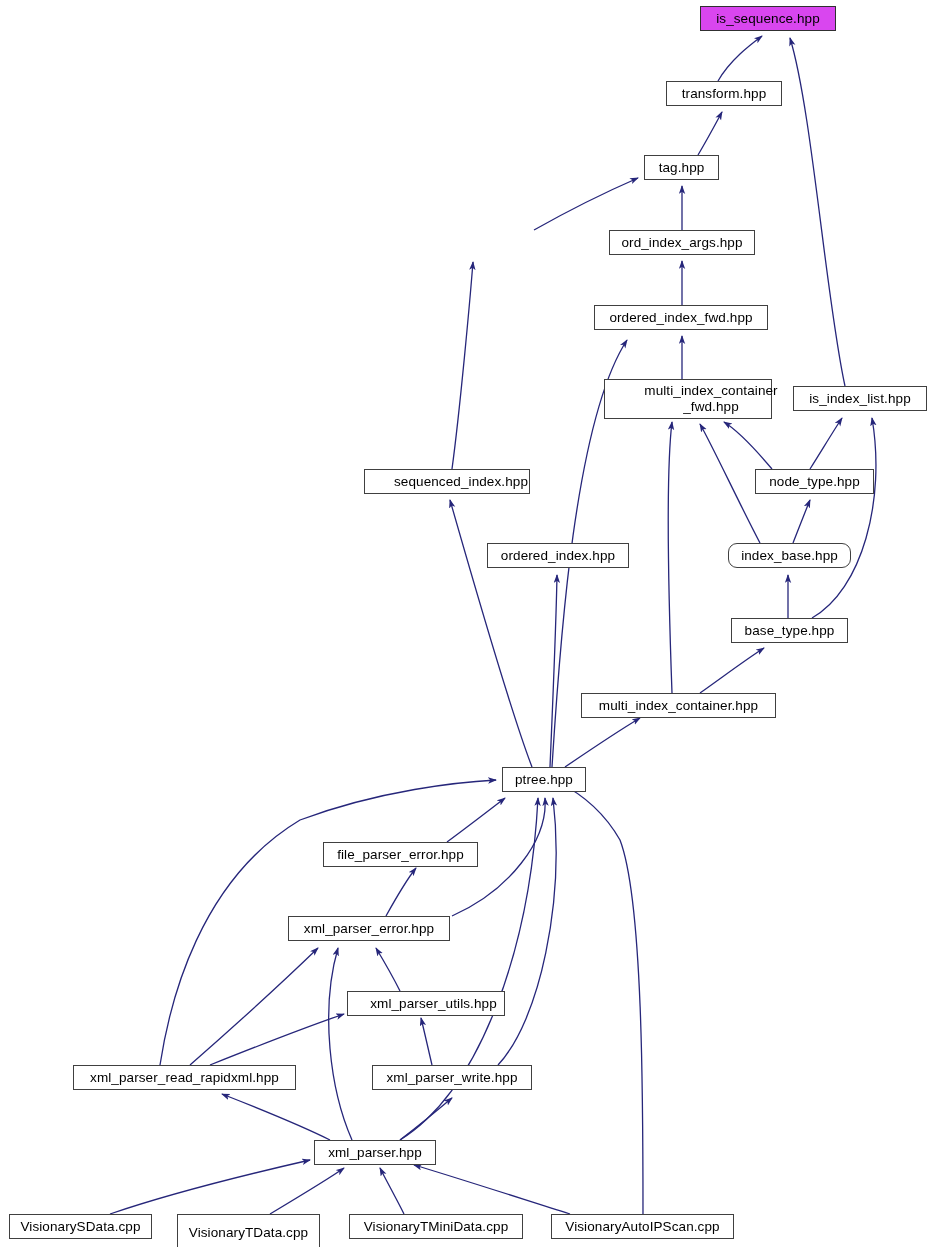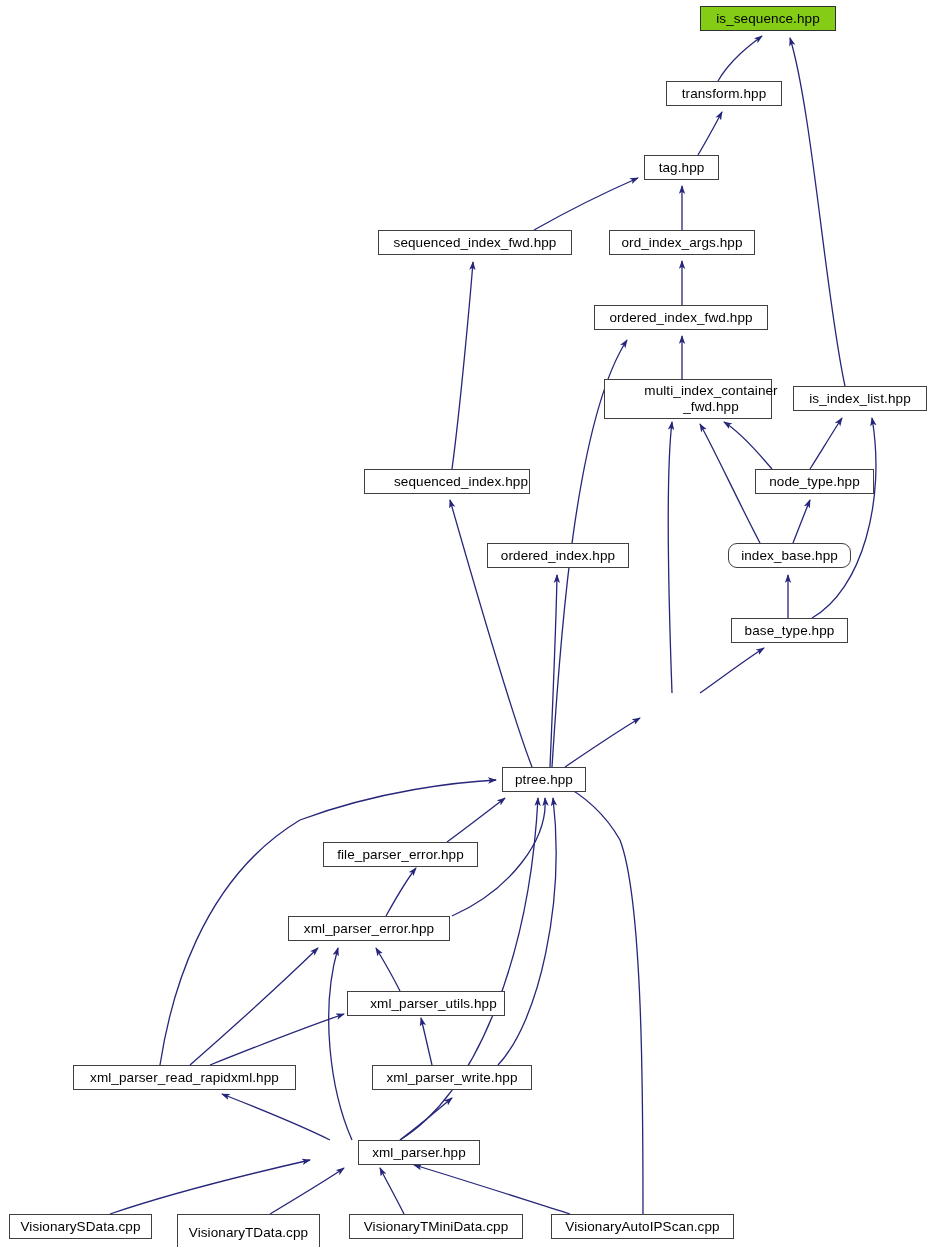--- a/index.html
+++ b/index.html
@@ -36,21 +36,21 @@
     line-height: 1.12;
     display: flex;
     align-items: center;
     justify-content: center;
     text-align: center;
     white-space: pre-line;
     letter-spacing: 0.1px;
     z-index: 2;
   }
   .node.root {
-    background: #84cc16;
+    background: #d946ef;
     border-color: #303030;
   }
   .node.two-line {
     line-height: 1.15;
     padding-left: 46px;
   }
 </style>
 </head>
 <body>
 
@@ -96,35 +96,35 @@
       <path d="M 400 1140 C 420 1125, 440 1108, 452 1098" fill="none" stroke="#26267a" stroke-width="1.3" marker-end="url(#arrowhead)"></path>
       <path d="M 110 1214 C 180 1190, 275 1168, 310 1160" fill="none" stroke="#26267a" stroke-width="1.3" marker-end="url(#arrowhead)"></path>
       <path d="M 270 1214 C 300 1196, 330 1178, 344 1168" fill="none" stroke="#26267a" stroke-width="1.3" marker-end="url(#arrowhead)"></path>
       <path d="M 404 1214 C 396 1198, 386 1180, 380 1168" fill="none" stroke="#26267a" stroke-width="1.3" marker-end="url(#arrowhead)"></path>
       <path d="M 570 1214 C 510 1195, 445 1174, 414 1165" fill="none" stroke="#26267a" stroke-width="1.3" marker-end="url(#arrowhead)"></path>
       <path d="M 643 1214 C 643 1100, 643 900, 620 840 C 600 805, 570 788, 558 782" fill="none" stroke="#26267a" stroke-width="1.3" marker-end="url(#arrowhead)"></path>
     </svg>
 <div class="node root" style="left: 700px; top: 6px; width: 136px; height: 25px;">is_sequence.hpp</div>
     <div class="node" style="left: 666px; top: 81px; width: 116px; height: 25px;">transform.hpp</div>
     <div class="node" style="left: 644px; top: 155px; width: 75px; height: 25px;">tag.hpp</div>
-    <div class="node" style="left: 378px; top: 230px; width: 194px; height: 25px;">sequenced_index_fwd.hpp</div>
     <div class="node" style="left: 609px; top: 230px; width: 146px; height: 25px;">ord_index_args.hpp</div>
     <div class="node" style="left: 594px; top: 305px; width: 174px; height: 25px;">ordered_index_fwd.hpp</div>
     <div class="node two-line" style="left: 604px; top: 379px; width: 168px; height: 40px;">multi_index_container
 _fwd.hpp</div>
     <div class="node" style="left: 793px; top: 386px; width: 134px; height: 25px;">is_index_list.hpp</div>
     <div class="node" style="left: 364px; top: 469px; width: 166px; height: 25px; padding-left: 28px;">sequenced_index.hpp</div>
     <div class="node" style="left: 755px; top: 469px; width: 119px; height: 25px;">node_type.hpp</div>
     <div class="node" style="left: 487px; top: 543px; width: 142px; height: 25px;">ordered_index.hpp</div>
     <div class="node" style="left: 728px; top: 543px; width: 123px; height: 25px; border-radius: 9px;">index_base.hpp</div>
     <div class="node" style="left: 731px; top: 618px; width: 117px; height: 25px;">base_type.hpp</div>
+    <div class="node" style="left: 581px; top: 693px; width: 195px; height: 25px;">multi_index_container.hpp</div>
     <div class="node" style="left: 502px; top: 767px; width: 84px; height: 25px;">ptree.hpp</div>
     <div class="node" style="left: 323px; top: 842px; width: 155px; height: 25px;">file_parser_error.hpp</div>
     <div class="node" style="left: 288px; top: 916px; width: 162px; height: 25px;">xml_parser_error.hpp</div>
     <div class="node" style="left: 347px; top: 991px; width: 158px; height: 25px; padding-left: 15px;">xml_parser_utils.hpp</div>
     <div class="node" style="left: 73px; top: 1065px; width: 223px; height: 25px;">xml_parser_read_rapidxml.hpp</div>
     <div class="node" style="left: 372px; top: 1065px; width: 160px; height: 25px;">xml_parser_write.hpp</div>
-    <div class="node" style="left: 314px; top: 1140px; width: 122px; height: 25px; margin-left: 44px;">xml_parser.hpp</div>
+    <div class="node" style="left: 314px; top: 1140px; width: 122px; height: 25px;">xml_parser.hpp</div>
     <div class="node" style="left: 9px; top: 1214px; width: 143px; height: 25px;">VisionarySData.cpp</div>
     <div class="node" style="left: 177px; top: 1214px; width: 143px; height: 37px;">VisionaryTData.cpp</div>
     <div class="node" style="left: 349px; top: 1214px; width: 174px; height: 25px;">VisionaryTMiniData.cpp</div>
     <div class="node" style="left: 551px; top: 1214px; width: 183px; height: 25px;">VisionaryAutoIPScan.cpp</div>
   </div>
 
 </body></html>

